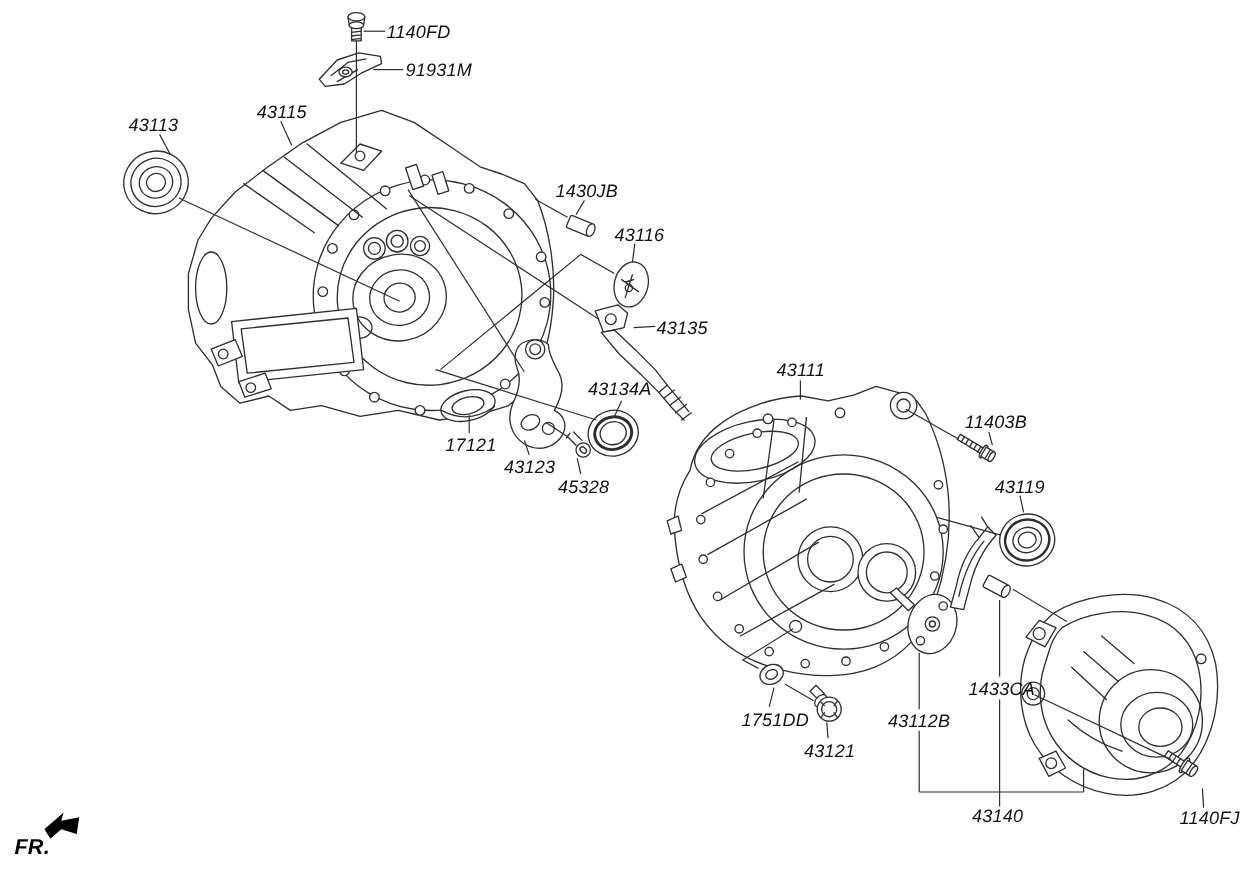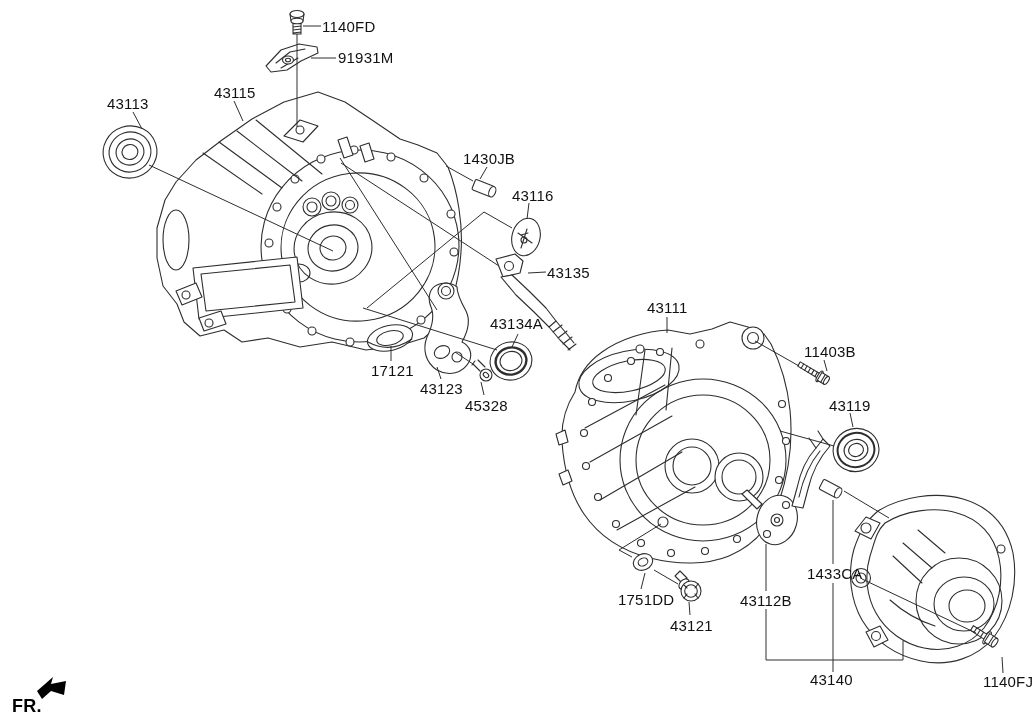--- a/index.html
+++ b/index.html
@@ -1,17 +1,17 @@
 <!DOCTYPE html>
 <html><head>
 <meta charset="utf-8">
 <style>
   html,body{margin:0;padding:0;background:#fff;}
   #stage{position:relative;width:1035px;height:727px;background:#ffffff;overflow:hidden;
-         font-family:"Liberation Sans", sans-serif;}
+         font-family:"Liberation Sans", sans-serif;font-style:italic;}
   svg{position:absolute;left:0;top:0;}
   .lbl{font-family:"Liberation Sans", sans-serif;font-size:15px;fill:#111;letter-spacing:.2px;}
   .fr{font-size:18px;font-weight:bold;fill:#000;}
   .ln{stroke:#2e2e2e;stroke-width:1;fill:none;}
   .pt{stroke:#2e2e2e;stroke-width:1.1;fill:#ffffff;stroke-linejoin:round;stroke-linecap:round;}
   .nf{fill:none;}
 </style>
 </head>
 <body>
 

